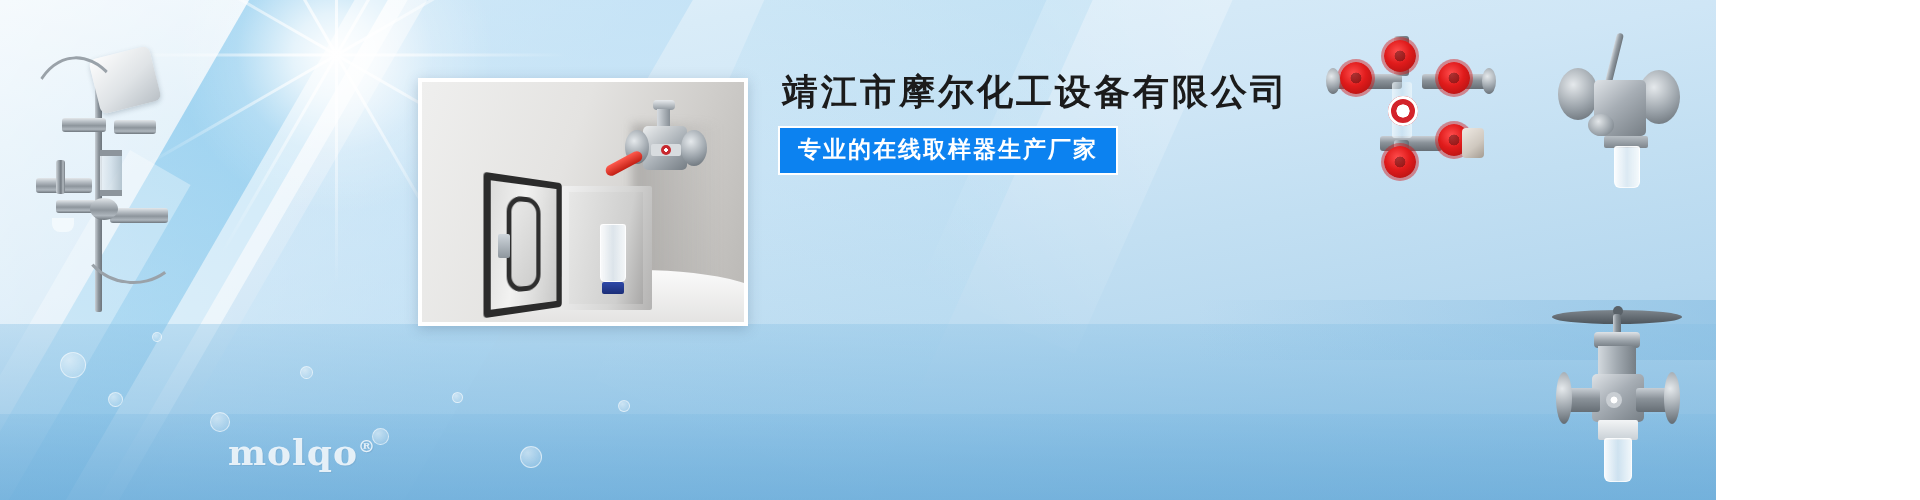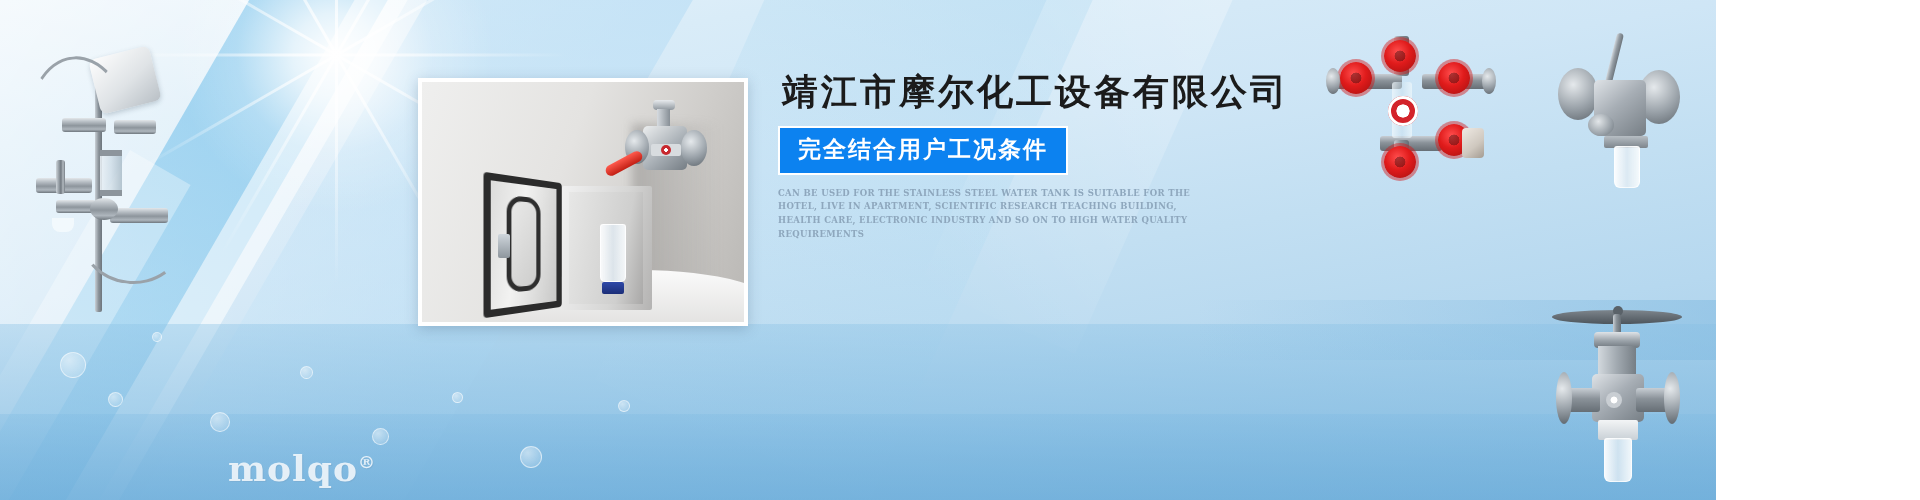--- a/index.html
+++ b/index.html
@@ -214,21 +214,21 @@
     margin-top: 12px; width: 430px;
     font-size: 8.5px; line-height: 1.62; letter-spacing: .35px;
     font-weight: 700;
     color: #8ea7bd;
     font-family: "DejaVu Serif", "Liberation Serif", serif;
     text-transform: uppercase;
   }
 
   
   .watermark {
-    position:absolute; left: 228px; top: 468px;
+    position:absolute; left: 228px; top: 452px;
     font-family: "DejaVu Serif", "Liberation Serif", serif;
     font-size: 36px; font-weight: 700; letter-spacing: 1px;
     color: rgba(255,255,255,.80);
     text-shadow: 1px 1px 0 rgba(120,170,205,.55);
     transform: translateY(-50%);
     user-select:none;
   }
   .watermark sup { font-size: 17px; vertical-align: super; }
 </style>
 </head>
@@ -316,22 +316,21 @@
     <div class="ph-bluecap"></div>
 
     <div class="ph-door">
       <div class="ph-window"></div>
     </div>
     <div class="ph-key"></div>
   </div>
 
   <div class="text-block">
     <div class="title">靖江市摩尔化工设备有限公司</div>
-    <div><span class="box-bar">完全结合用户工况条件</span></div>
-    <div class="eng">CAN BE USED FOR THE STAINLESS STEEL WATER TANK IS SUITABLE FOR THE HOTEL, LIVE IN APARTMENT, SCIENTIFIC RESEARCH TEACHING BUILDING, HEALTH CARE, ELECTRONIC INDUSTRY AND SO ON TO HIGH WATER QUALITY REQUIREMENTS</div>
+    <div><span class="box-bar">专业的在线取样器生产厂家</span></div>
   </div>
 
   <div class="eq cross-eq">
     <div class="pipe-h" style="left:10px;  top:46px; width:66px;"></div>
     <div class="pipe-h" style="left:96px;  top:46px; width:66px;"></div>
     <div class="pipe-h" style="left:54px;  top:108px; width:62px;"></div>
     <div class="pipe-v" style="left:68px;  top:8px;  height:40px;"></div>
     <div class="pipe-v" style="left:68px;  top:112px; height:28px;"></div>
     <div class="glass-tube" style="left:66px; top:54px; width:20px; height:56px;"></div>
 

